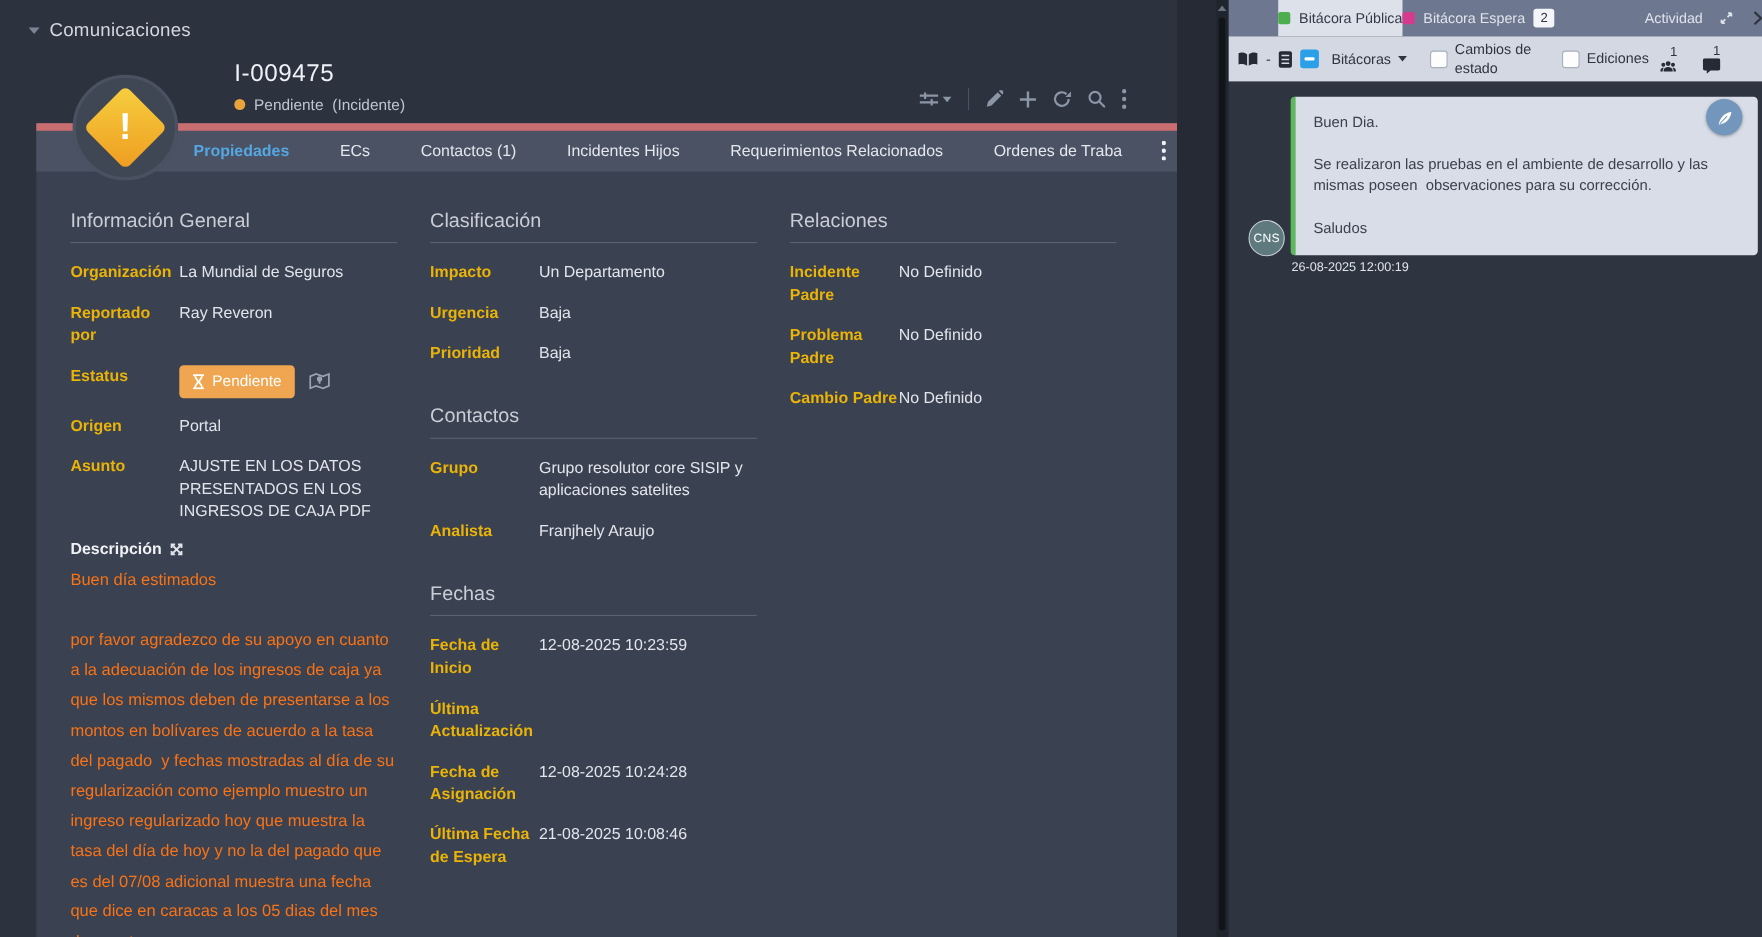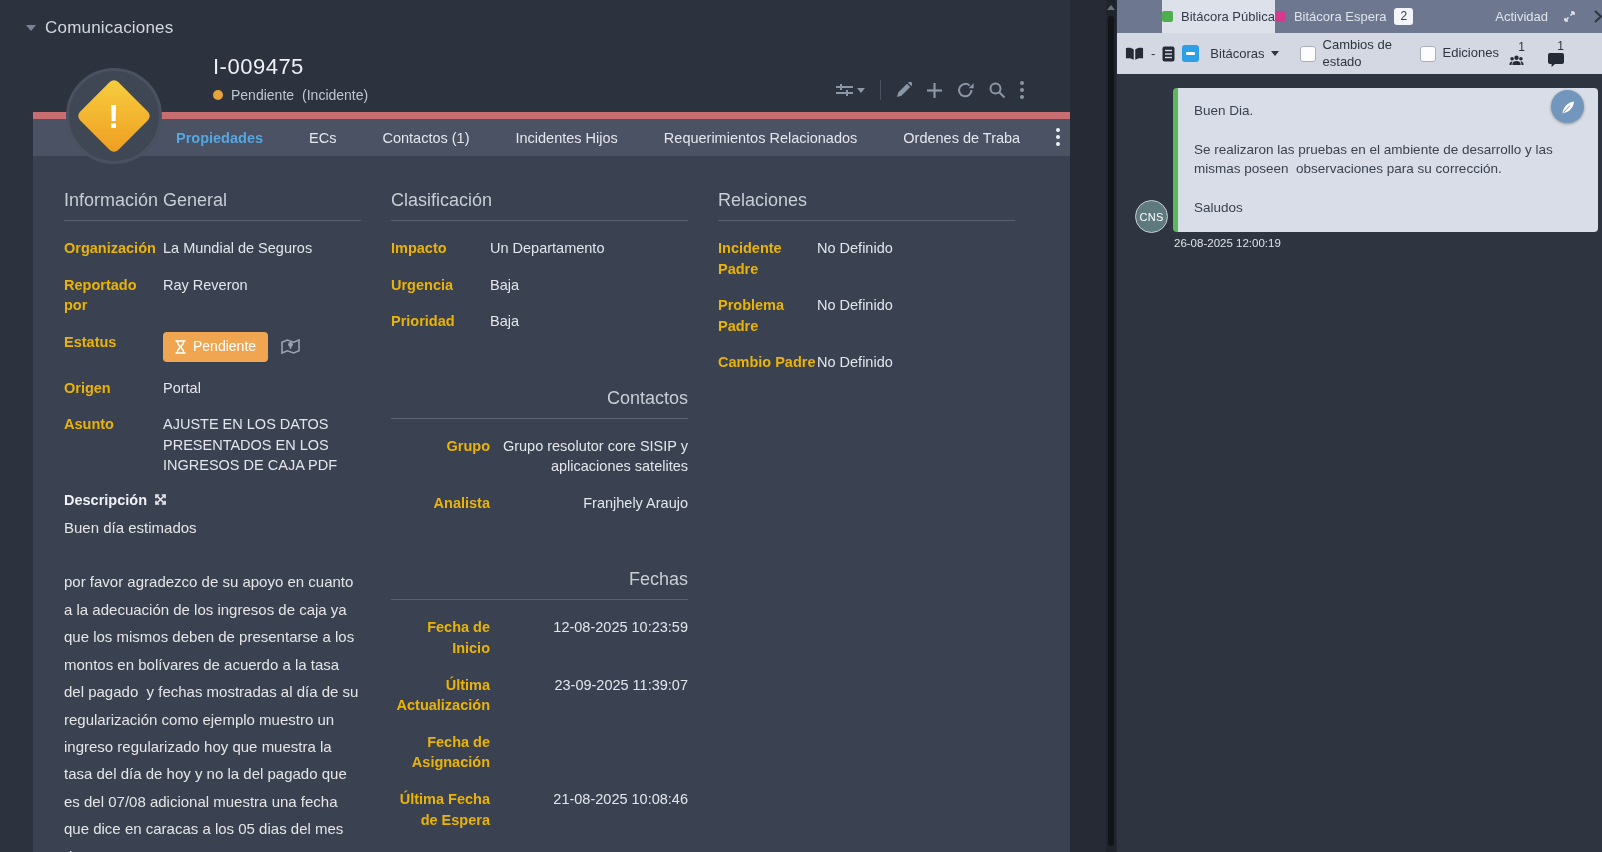--- a/index.html
+++ b/index.html
@@ -31,32 +31,32 @@
   .tab-more{position:absolute;right:10px;top:9px;cursor:pointer;}
 
   .type-icon{position:absolute;left:66px;top:68px;width:96px;height:96px;border-radius:50%;background:#3f4654;border:3px solid #4a5160;z-index:6;display:flex;align-items:center;justify-content:center;}
   .diamond{width:54px;height:54px;transform:rotate(45deg);border-radius:6px;background:linear-gradient(135deg,#f6cf3f,#ef9c20);display:flex;align-items:center;justify-content:center;}
   .diamond span{transform:rotate(-45deg);color:#fff;font-size:34px;font-weight:700;line-height:1;}
 
   .cols{position:absolute;left:31px;top:78px;display:flex;gap:30px;}
   .col{width:297px;}
   .section-title{font-size:18px;font-weight:400;color:#c9cdd5;padding-bottom:9px;border-bottom:1px solid #5a6170;margin:0 0 17px 0;}
   .section{margin-top:0;}
-  .section + .section{margin-top:56px;text-align:right;}
+  .section + .section{margin-top:36px;}
   .field{display:flex;margin-bottom:16px;font-size:14.5px;line-height:1.42;}
   .field .lbl{width:99px;flex:none;font-weight:700;color:#eab308;}
   .field .val{flex:1;color:#e2e6ec;}
   .val-link{color:#8ed0cc;cursor:pointer;}
   .val-italic{color:#dde1e8;}
   .badge-status{display:inline-flex;align-items:center;gap:7px;background:#f0a651;color:#fff;font-size:14px;border-radius:4px;padding:5px 12px;cursor:pointer;}
   .badge-row{display:flex;align-items:center;gap:13px;}
   .map-icon{cursor:pointer;display:flex;}
 
   .desc-label{display:flex;align-items:center;gap:7px;font-size:14.5px;font-weight:700;color:#f0f2f6;margin:2px 0 6px 0;}
-  .desc-text{font-size:15px;line-height:1.83;color:#e5e5e5;white-space:pre-wrap;margin:0 0 0 0;}
+  .desc-text{font-size:15px;line-height:1.83;color:#f97316;white-space:pre-wrap;margin:0 0 0 0;}
   .desc-p1{margin-bottom:27px;}
 
   
   .vscroll{position:absolute;left:1106px;top:0;width:10px;height:852px;background:#20242d;cursor:pointer;}
   .vscroll .arrow{position:absolute;left:1px;top:5px;width:0;height:0;border-left:4px solid transparent;border-right:4px solid transparent;border-bottom:5px solid #6a7280;}
   .vscroll .thumb{position:absolute;left:2px;top:16px;bottom:6px;width:6px;border-radius:3px;background:#111419;}
 
   
   .panel{position:absolute;left:1117px;top:0;width:485px;height:852px;background:#2e3440;}
   .ptabs{position:absolute;left:0;top:0;width:100%;height:33px;background:#6d7890;display:flex;align-items:stretch;}
@@ -275,24 +275,24 @@
           </div>
 
           <div class="section">
             <h2 class="section-title">Fechas</h2>
             <div class="field">
               <span class="lbl">Fecha de Inicio</span>
               <span class="val">12-08-2025 10:23:59</span>
             </div>
             <div class="field">
               <span class="lbl">Última Actualización</span>
-              <span class="val">23-09-2025 11:39:07</span>
             </div>
             <div class="field">
               <span class="lbl">Fecha de Asignación</span>
+              <span class="val">12-08-2025 10:24:28</span>
             </div>
             <div class="field">
               <span class="lbl">Última Fecha de Espera</span>
               <span class="val">21-08-2025 10:08:46</span>
             </div>
           </div>
         </div>
 
         <div class="col">
           <div class="section">

